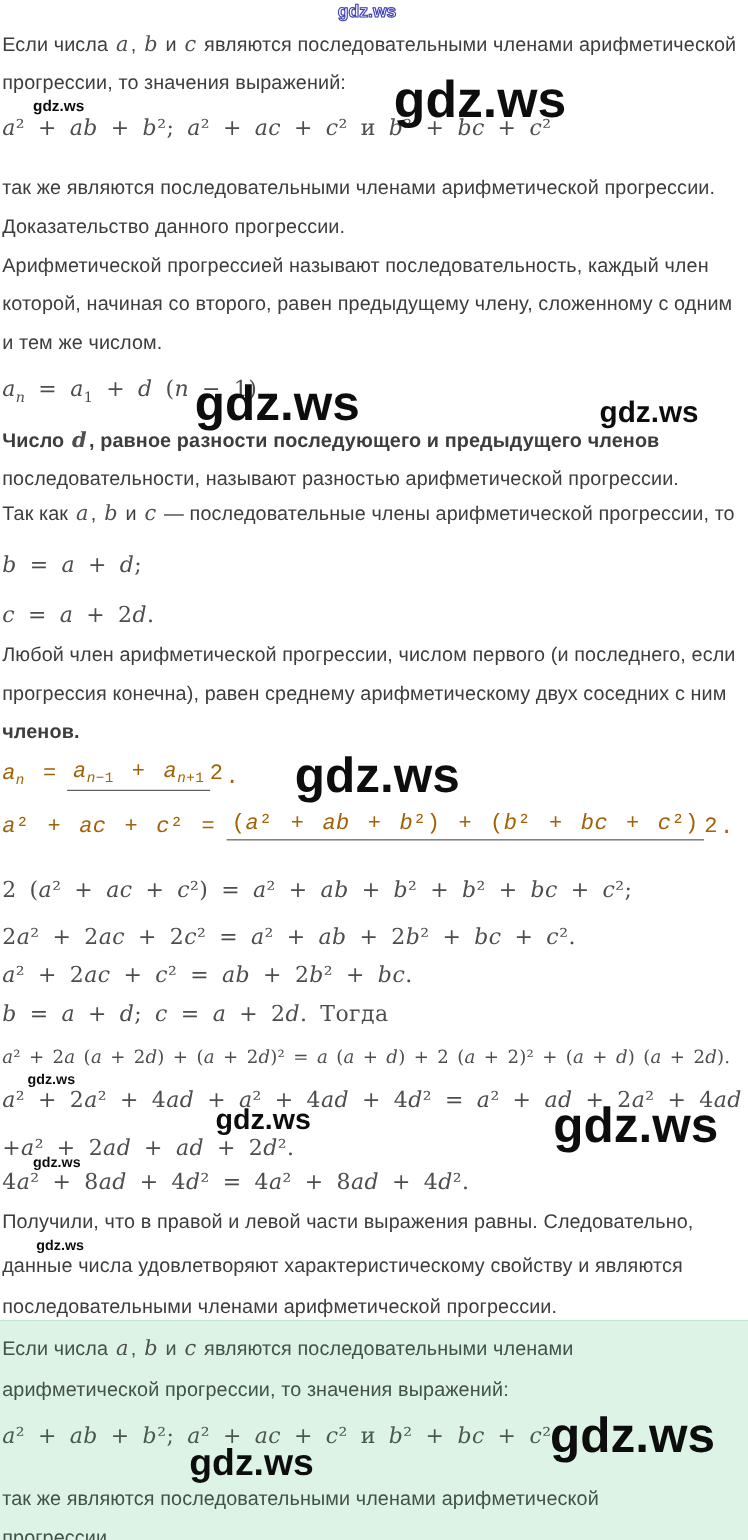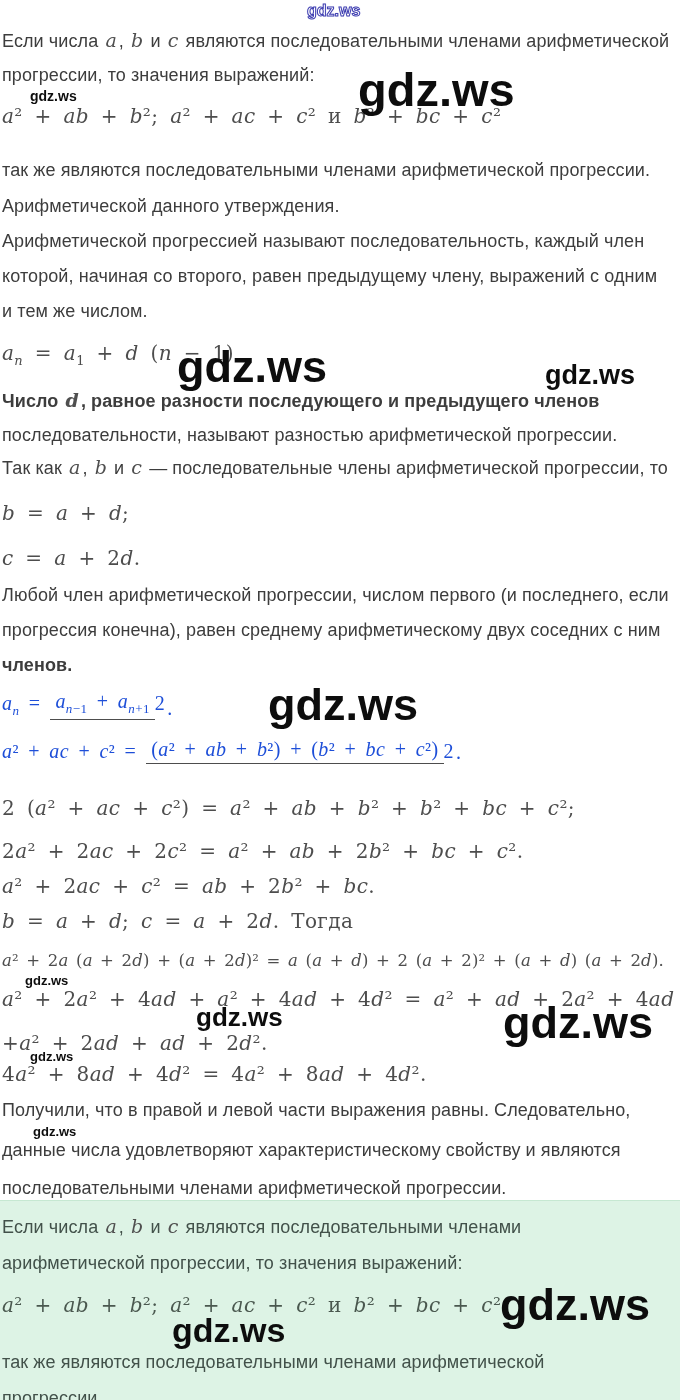--- a/index.html
+++ b/index.html
@@ -21,22 +21,22 @@
     font-size:19px;padding:0 2px;
   }
   .line.math{
     font-family:"DejaVu Serif", serif;
     font-size:20px;color:#4d4d4d;word-spacing:5px;letter-spacing:0.4px;
   }
   .line.math i, .line.fraction i{font-style:italic;}
   .line.math sub, .line.fraction sub{font-size:13px;}
   .line.math.sm{font-size:16.5px;word-spacing:2px;letter-spacing:0.2px;}
   .line.fraction{
-    font-family:Liberation Serif, serif;
-    font-size:20px;color:#1d4ed8;word-spacing:4px;letter-spacing:0.4px;
+    font-family:Liberation Mono, monospace;
+    font-size:20px;color:#a16207;word-spacing:4px;letter-spacing:0.4px;
     display:flex;align-items:center;
   }
   .lhs{margin-right:10px;}
   .frac{display:inline-flex;flex-direction:row;text-align:center;}
   .frac .num{border-bottom:1.6px solid #4d4d4d;padding:0 5px 2px 5px;}
   .frac .den{padding-top:2px;}
   .sfx{align-self:flex-end;margin-left:2px;}
   .wm{
     position:absolute;white-space:nowrap;line-height:1;
     font-family:"Liberation Sans", sans-serif;color:#0d0d0d;
@@ -58,23 +58,23 @@
 </head>
 <body>
 
 <div id="page">
   <div id="highlight-box"></div>
   <div id="lines">
       <div class="line text" style="top: 30px;">Если числа <i>a</i>,  <i>b</i> и <i>c</i> являются последовательными членами арифметической</div>
       <div class="line text" style="top: 65px;">прогрессии, то значения выражений:</div>
       <div class="line math" style="top: 105px;"><i>a</i>² + <i>ab</i> + <i>b</i>²; <i>a</i>² + <i>ac</i> + <i>c</i>² и <i>b</i>² + <i>bc</i> + <i>c</i>²</div>
       <div class="line text" style="top: 160px;">так же являются последовательными членами арифметической прогрессии.</div>
-      <div class="line text" style="top: 196px;">Арифметической данного утверждения.</div>
+      <div class="line text" style="top: 196px;">Доказательство данного прогрессии.</div>
       <div class="line text" style="top: 231px;">Арифметической прогрессией называют последовательность, каждый член</div>
-      <div class="line text" style="top: 266px;">которой, начиная со второго, равен предыдущему члену, выражений с одним</div>
+      <div class="line text" style="top: 266px;">которой, начиная со второго, равен предыдущему члену, сложенному с одним</div>
       <div class="line text" style="top: 301px;">и тем же числом.</div>
       <div class="line math" style="top: 342px;"><i>a</i><sub><i>n</i></sub> = <i>a</i><sub>1</sub> + <i>d</i> (<i>n</i> − 1)</div>
       <div class="line text" style="top: 390px; font-weight: bold;">Число <i>d</i>, равное разности последующего и предыдущего членов</div>
       <div class="line text" style="top: 425px;">последовательности, называют разностью арифметической прогрессии.</div>
       <div class="line text" style="top: 457px;">Так как <i>a</i>,  <i>b</i> и <i>c</i> — последовательные члены арифметической прогрессии, то</div>
       <div class="line math" style="top: 502px;"><i>b</i> = <i>a</i> + <i>d</i>;</div>
       <div class="line math" style="top: 547px;"><i>c</i> = <i>a</i> + 2<i>d</i>.</div>
       <div class="line text" style="top: 585px;">Любой член арифметической прогрессии, числом первого (и последнего, если</div>
       <div class="line text" style="top: 620px;">прогрессия конечна), равен среднему арифметическому двух соседних с ним</div>
       <div class="line text" style="top: 655px; font-weight: bold;">членов.</div>

